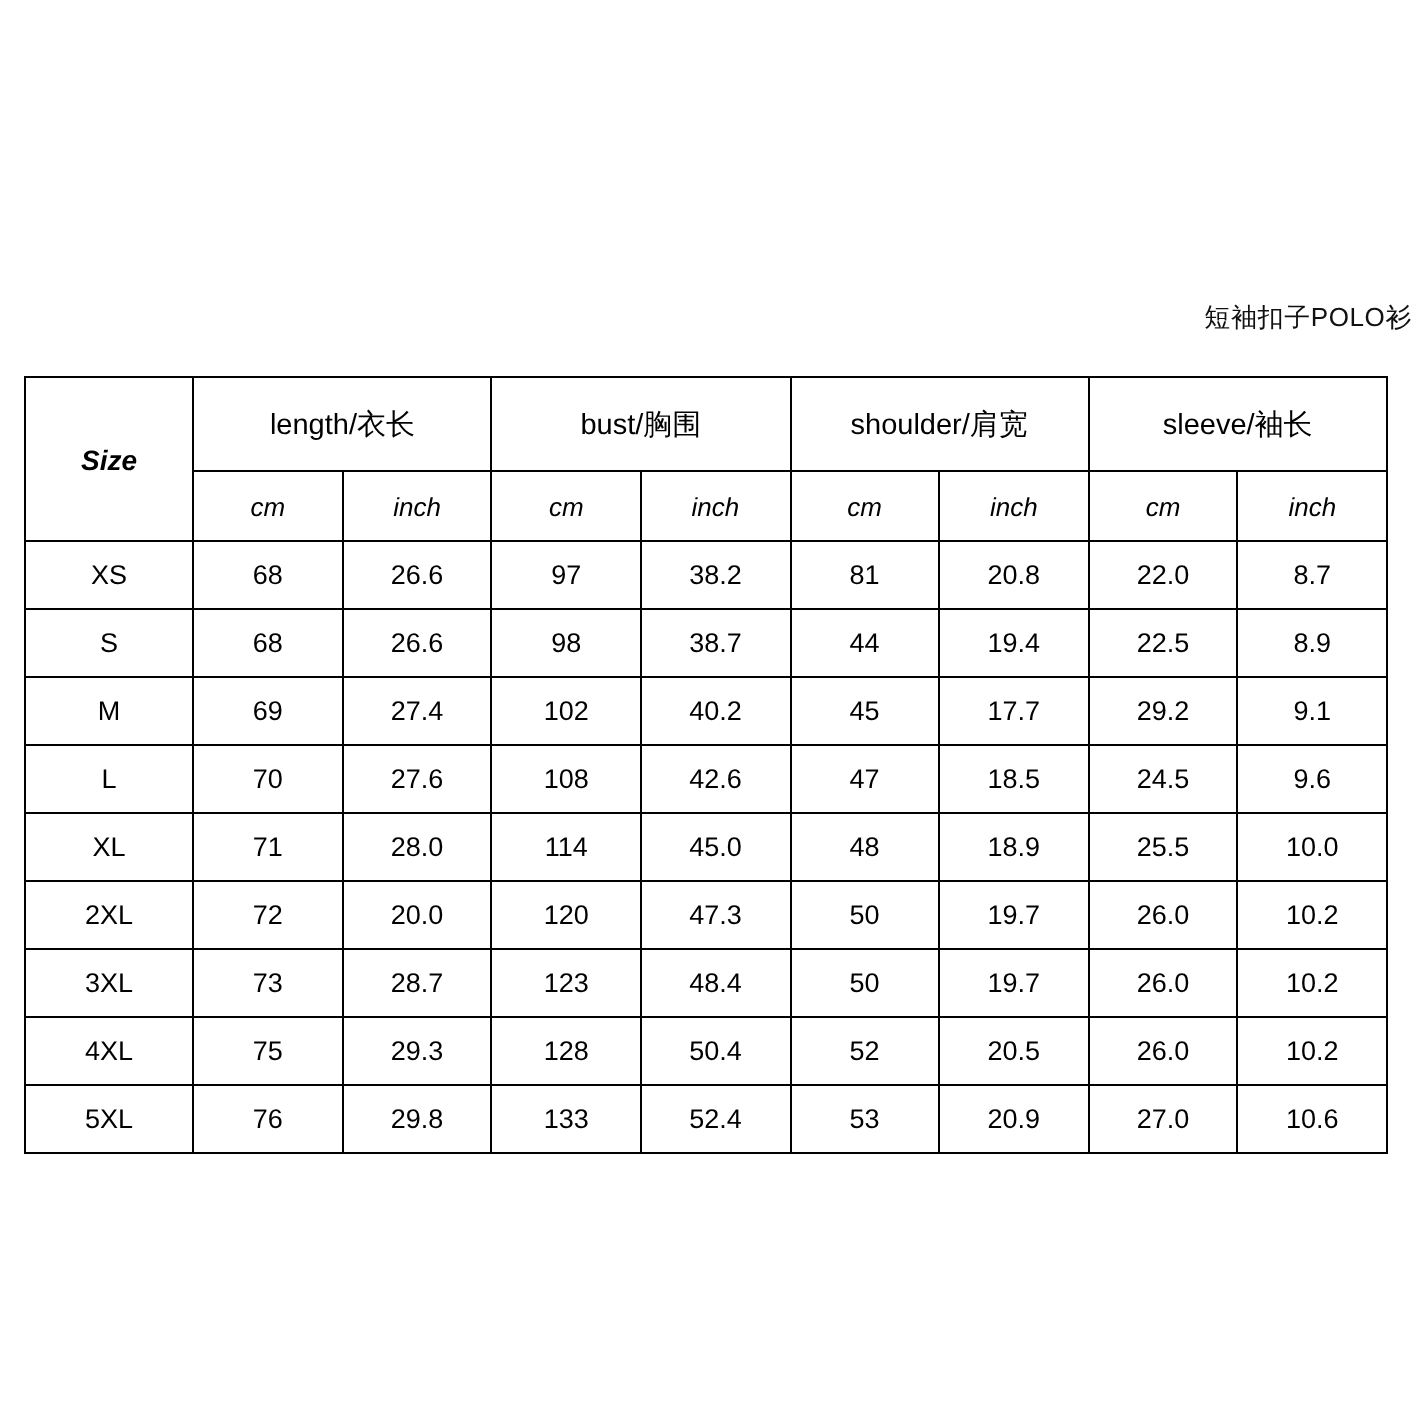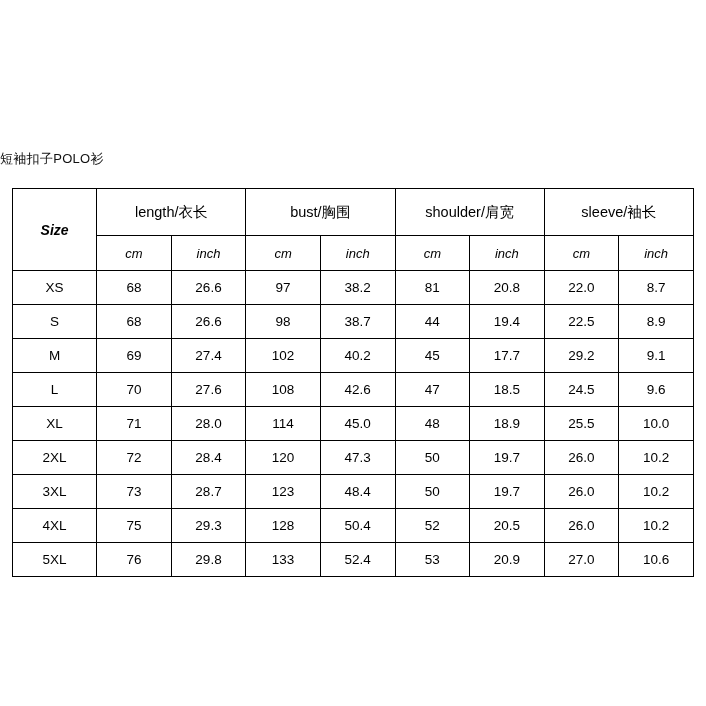--- a/index.html
+++ b/index.html
@@ -18,21 +18,21 @@
     position: relative;
     width: 706px;
     height: 706px;
     box-sizing: border-box;
   }
   .chart-title {
     position: absolute;
     top: 150px;
     left: 0;
     width: 706px;
-    text-align: left;
+    text-align: right;
     font-size: 13px;
     color: #111111;
     letter-spacing: 0.3px;
   }
   .table-wrap {
     position: absolute;
     top: 188px;
     left: 12px;
     width: 682px;
   }
@@ -166,21 +166,21 @@
           <td>114</td>
           <td>45.0</td>
           <td>48</td>
           <td>18.9</td>
           <td>25.5</td>
           <td>10.0</td>
         </tr>
         <tr>
           <td class="size-label">2XL</td>
           <td>72</td>
-          <td>28.4</td>
+          <td>20.0</td>
           <td>120</td>
           <td>47.3</td>
           <td>50</td>
           <td>19.7</td>
           <td>26.0</td>
           <td>10.2</td>
         </tr>
         <tr>
           <td class="size-label">3XL</td>
           <td>73</td>

